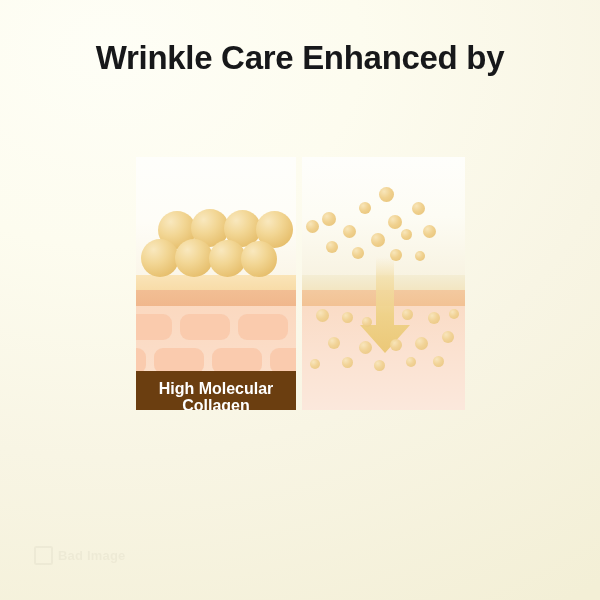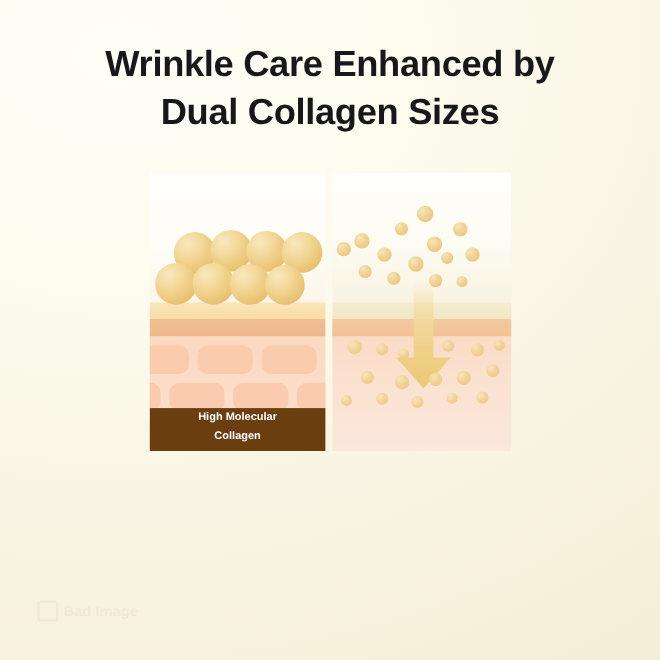--- a/index.html
+++ b/index.html
@@ -120,25 +120,25 @@
 
   
   .arrow { position: absolute; left: 0; top: 0; width: 100%; height: 100%; }
 
   
   .label-band {
     position: absolute;
     top: 214px;
     height: 43px;
     display: flex;
-    align-items: flex-start;
+    align-items: flex-end;
     justify-content: center;
     text-align: center;
     font-weight: bold;
-    font-size: 10px;
+    font-size: 16px;
     line-height: 17px;
   }
   .label-left {
     left: 0; width: 160px;
     background: #6B3E10;
     color: #FFFFFF;
   }
 
   
   .body-copy {
@@ -175,21 +175,20 @@
     letter-spacing: 0.2px;
   }
 </style>
 </head>
 <body>
 
 <div id="infographic">
 
   <div class="title-block">
     <span class="title-line">Wrinkle Care Enhanced by</span>
-    <span class="title-line">Dual Collagen Sizes</span>
   </div>
 
   <div class="diagram">
 
     <div class="panel panel-left">
       <div class="skin air"></div>
       <div class="skin epidermis"></div>
       <div class="skin dermis-dark"></div>
       <div class="skin dermis">
         <div class="cells">

